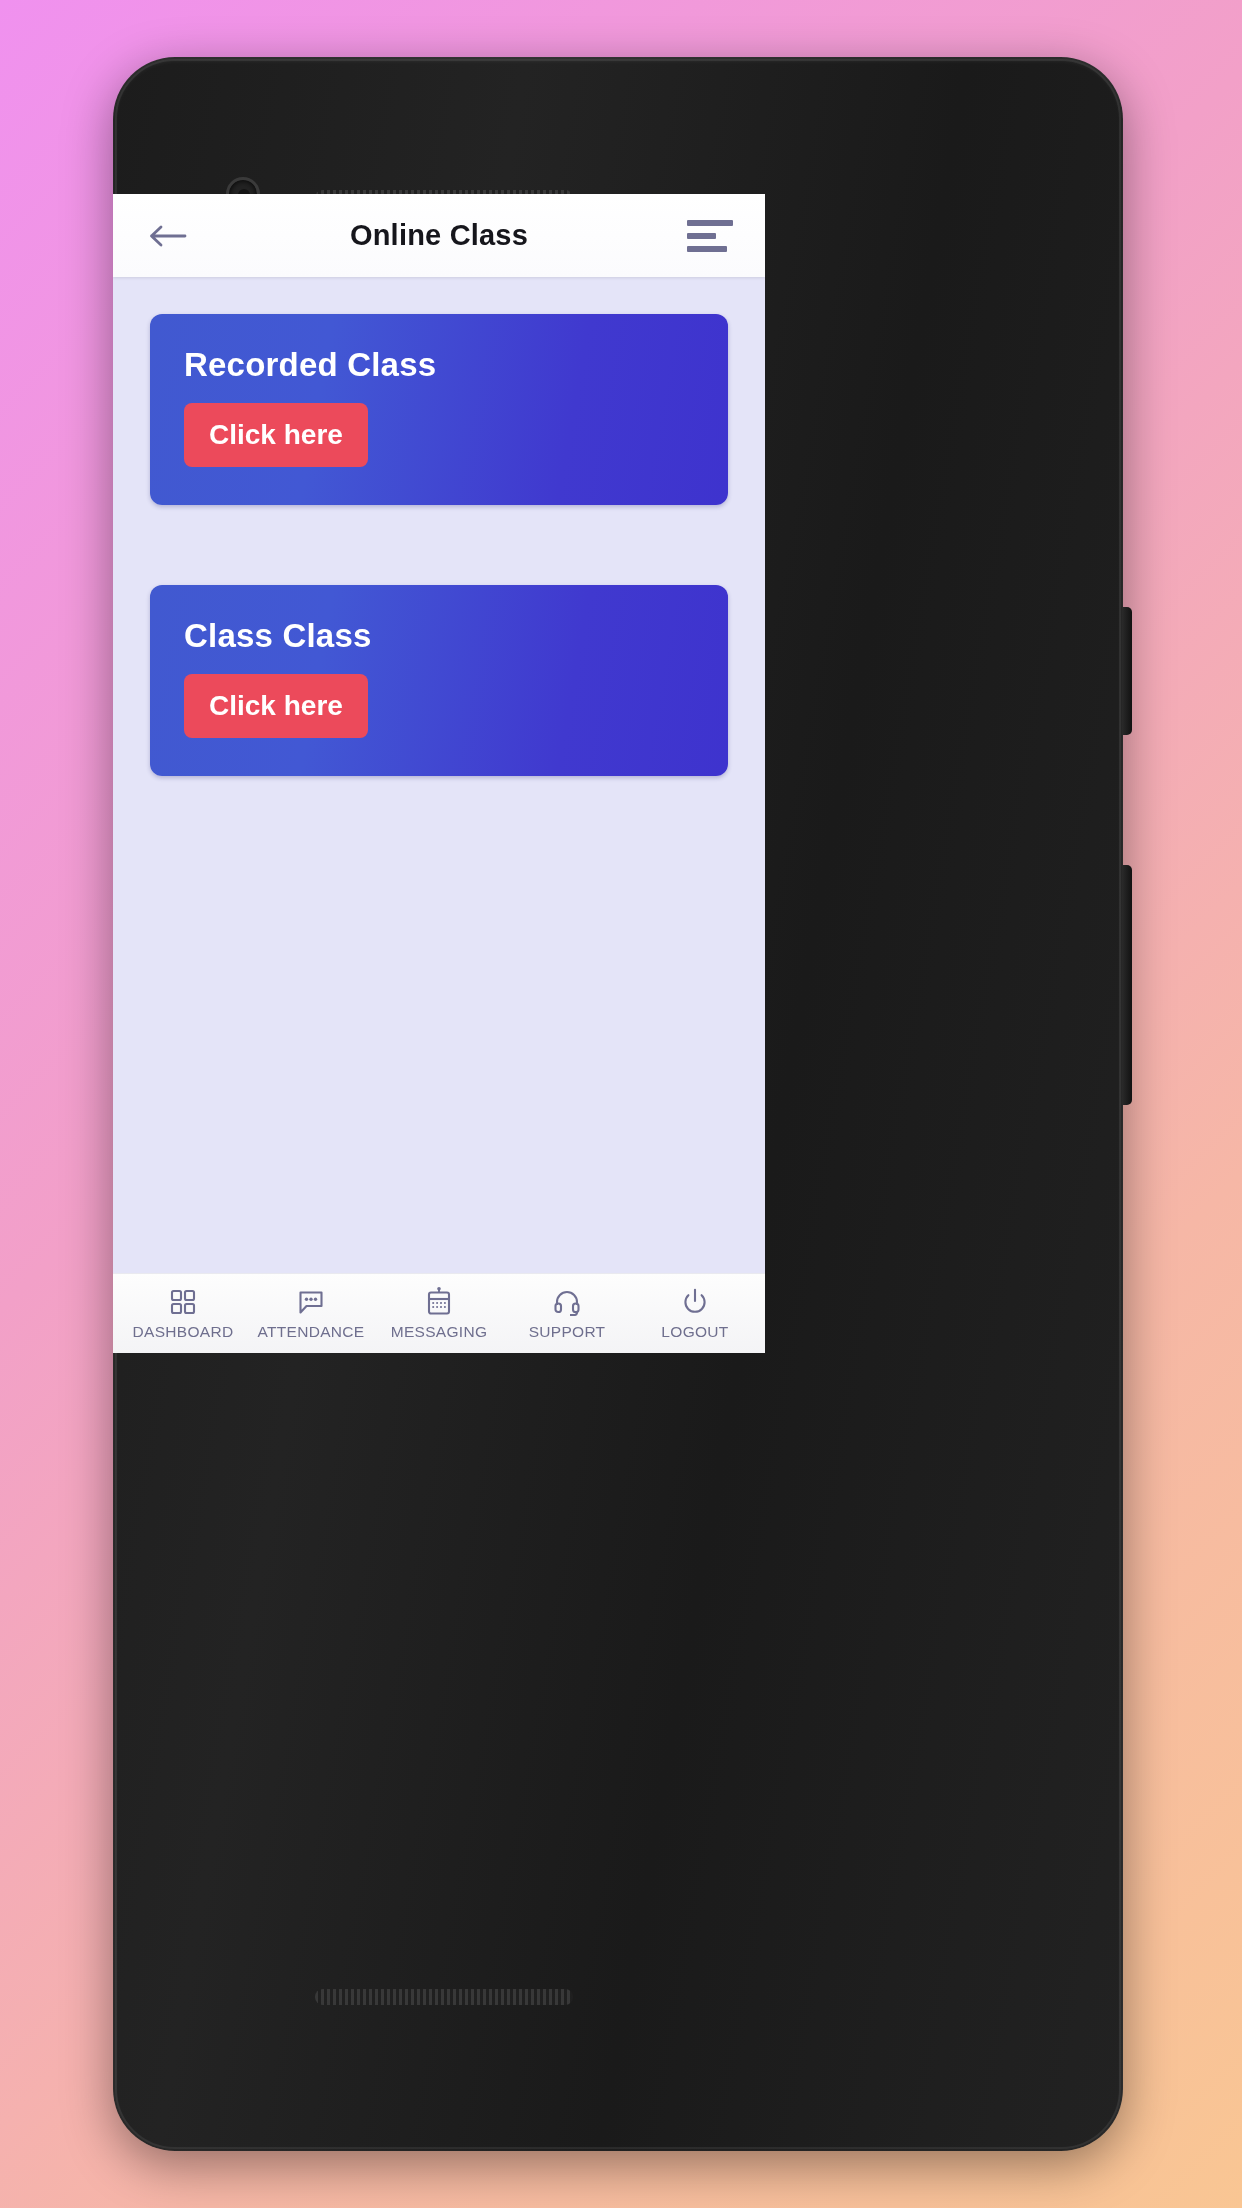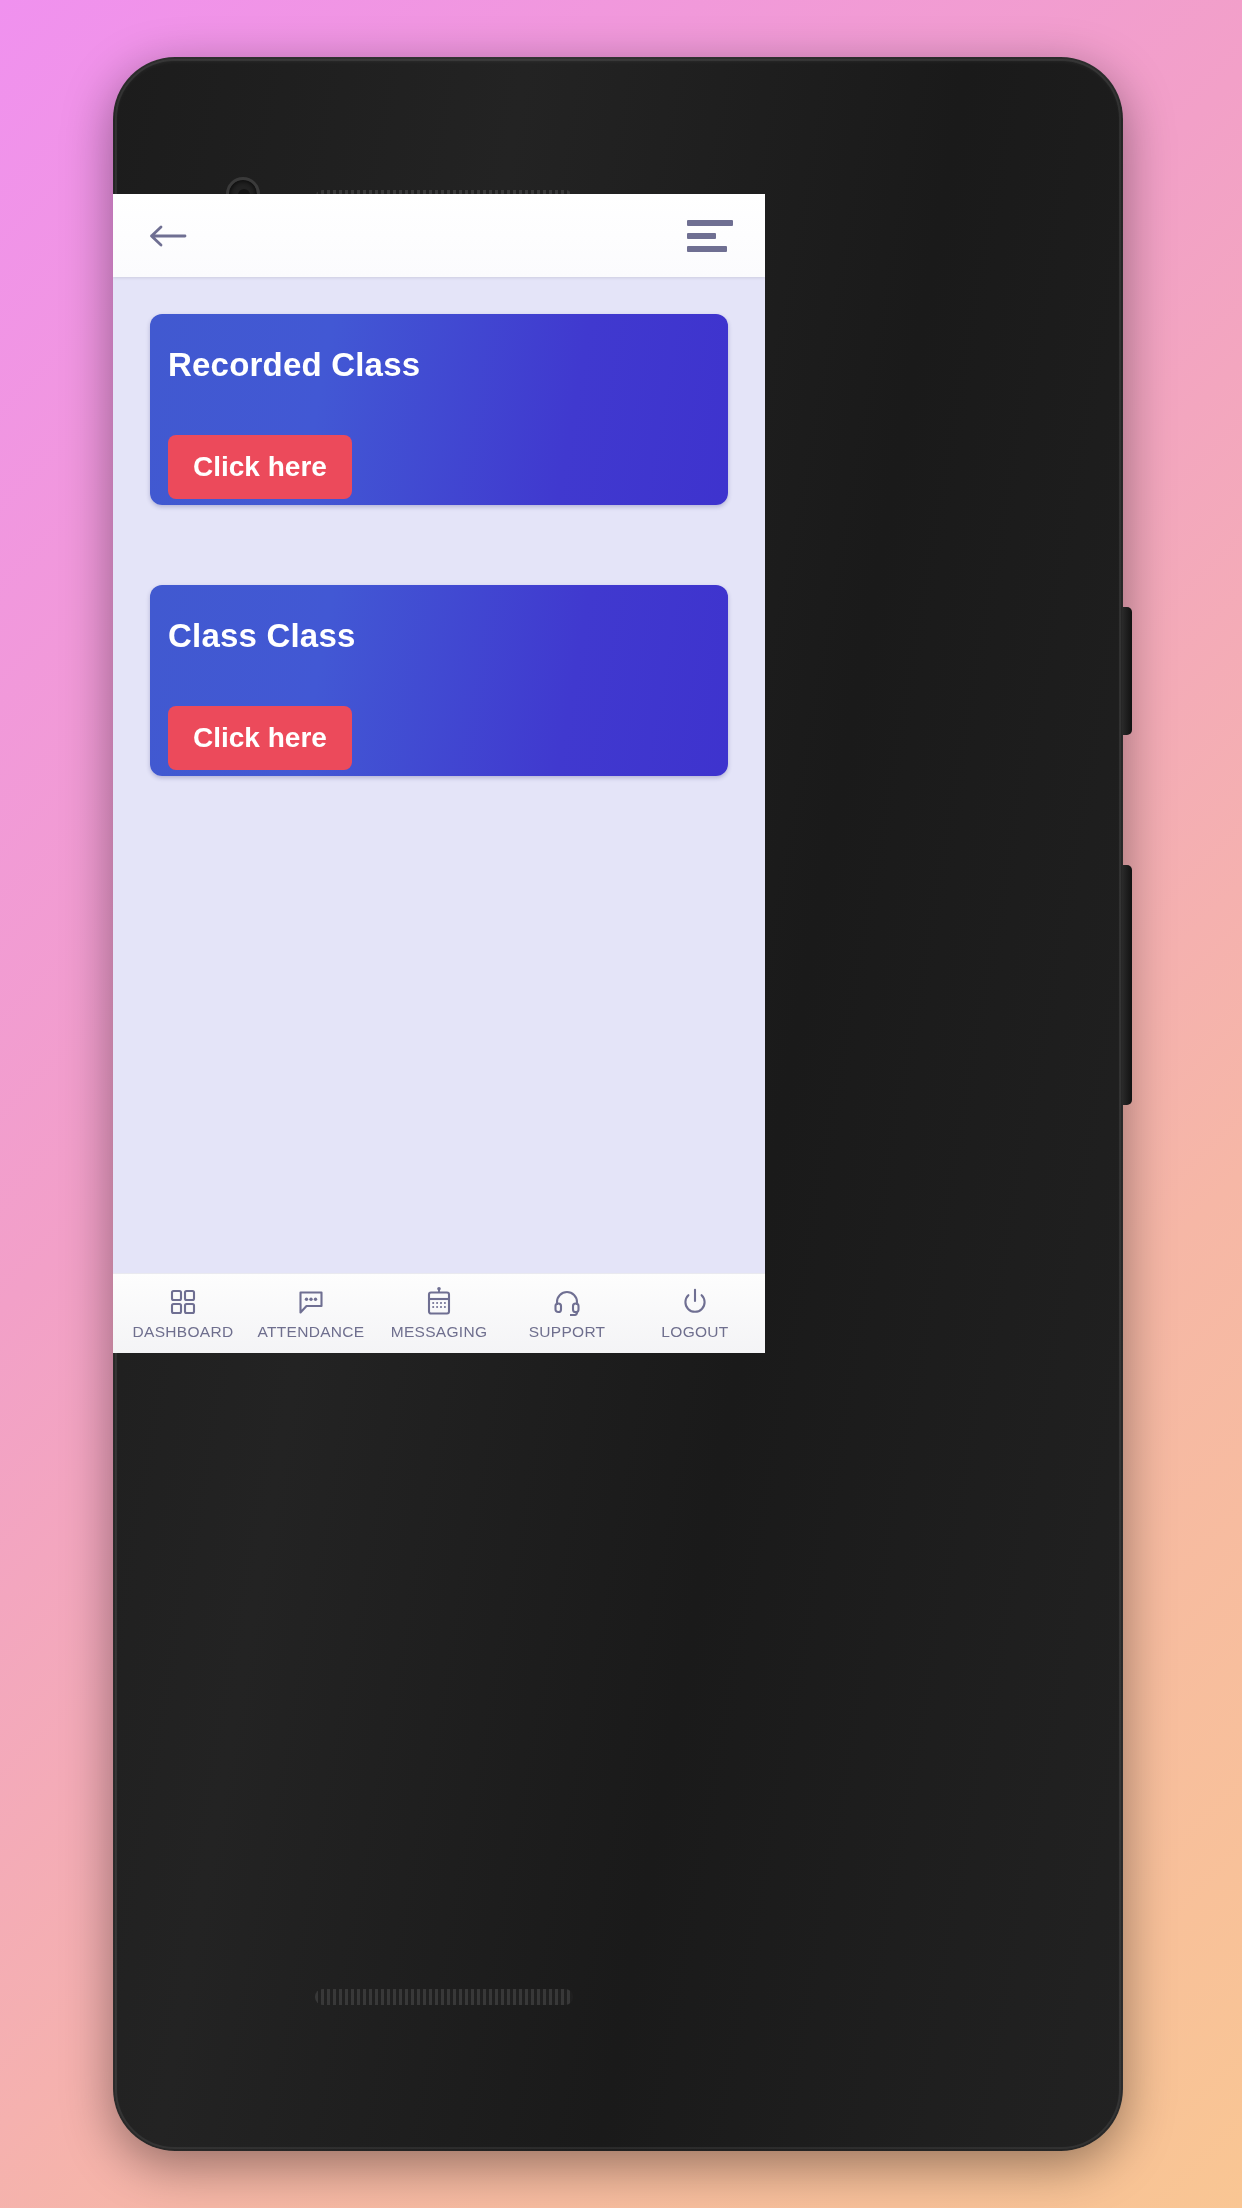--- a/index.html
+++ b/index.html
@@ -132,26 +132,25 @@
   #content {
     flex: 1 1 auto;
     background: #e4e4f8;
     padding: 37px 37px 0 37px;
     overflow: hidden;
   }
   .class-card {
     height: 191px;
     border-radius: 12px;
     background: linear-gradient(100deg,#4159d0 0%,#4258d4 30%, #4039cf 72%, #3e33ce 100%);
-    padding: 34px 18px;
+    padding: 34px 34px;
     box-shadow: 0 2px 4px rgba(40,40,110,0.25);
     display: flex;
     flex-direction: column;
     cursor: pointer;
-    gap: 32px;
   }
   #card-live { margin-top: 80px; }
   .class-title {
     color: #ffffff;
     font-size: 33px;
     font-weight: bold;
     line-height: 1;
     letter-spacing: .2px;
   }
   .click-btn {
@@ -209,20 +208,21 @@
 </div>
 
 <div id="screen">
 
   <div id="app-bar">
     <div id="back-arrow">
       <svg width="40" height="26" viewBox="0 0 40 26" aria-hidden="true">
         <path class="stroke" style="stroke-width:2.8;stroke-linecap:round;stroke-linejoin:round" d="M13 4 L3.5 13 L13 22 M3.5 13 H37"></path>
       </svg>
     </div>
+    <div id="app-title">Online Class</div>
     <div id="menu-icon">
       <i></i>
       <i></i>
       <i></i>
     </div>
   </div>
 
   <div id="content">
 
     <div class="class-card" id="card-recorded">

